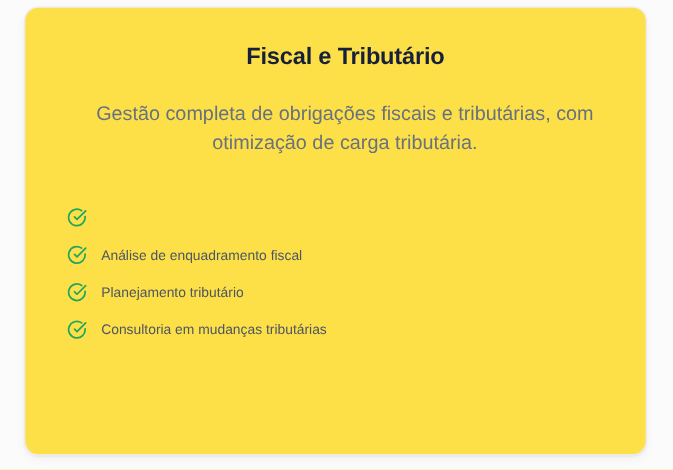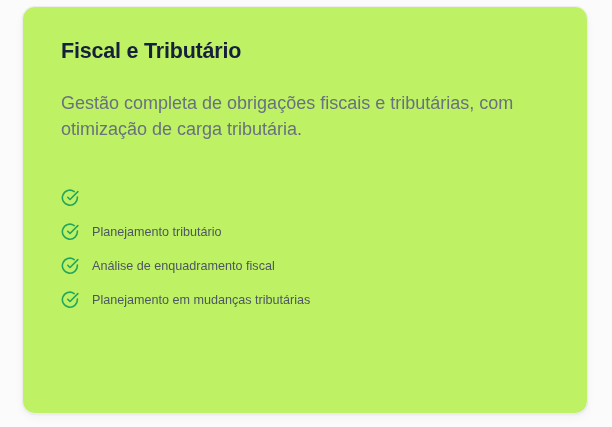--- a/index.html
+++ b/index.html
@@ -23,26 +23,27 @@
   }
 
   
   .card {
     position: absolute;
     left: 22px;
     top: 6px;
     width: 566px;
     height: 408px;
     box-sizing: border-box;
-    background: #bef264;
+    background: #fde047;
     border: 1px solid #ededf0;
     border-radius: 13px;
     box-shadow: 0 1px 2px rgba(16, 24, 40, 0.05),
                 0 4px 10px rgba(16, 24, 40, 0.035);
     padding: 0 20px;
+    text-align: center;
   }
 
   .card-inner {
     padding: 30px 0 0 18px;
   }
 
   
   .card-title {
     margin: 0;
     font-size: 21.5px;
@@ -126,41 +127,41 @@
         </li>
 
 
         <li class="feature-item">
           <span class="feature-icon">
             <svg viewBox="0 0 24 24" fill="none" stroke="currentColor" stroke-width="2.1" stroke-linecap="round" stroke-linejoin="round" aria-hidden="true">
               <path d="M21.8 10.6A10 10 0 1 1 17.6 3.4"></path>
               <path d="m9 11 3 3L22.5 3.5"></path>
             </svg>
           </span>
+          <span class="feature-label">Análise de enquadramento fiscal</span>
+        </li>
+
+        <li class="feature-item">
+          <span class="feature-icon">
+            <svg viewBox="0 0 24 24" fill="none" stroke="currentColor" stroke-width="2.1" stroke-linecap="round" stroke-linejoin="round" aria-hidden="true">
+              <path d="M21.8 10.6A10 10 0 1 1 17.6 3.4"></path>
+              <path d="m9 11 3 3L22.5 3.5"></path>
+            </svg>
+          </span>
           <span class="feature-label">Planejamento tributário</span>
         </li>
 
         <li class="feature-item">
           <span class="feature-icon">
             <svg viewBox="0 0 24 24" fill="none" stroke="currentColor" stroke-width="2.1" stroke-linecap="round" stroke-linejoin="round" aria-hidden="true">
               <path d="M21.8 10.6A10 10 0 1 1 17.6 3.4"></path>
               <path d="m9 11 3 3L22.5 3.5"></path>
             </svg>
           </span>
-          <span class="feature-label">Análise de enquadramento fiscal</span>
-        </li>
-
-        <li class="feature-item">
-          <span class="feature-icon">
-            <svg viewBox="0 0 24 24" fill="none" stroke="currentColor" stroke-width="2.1" stroke-linecap="round" stroke-linejoin="round" aria-hidden="true">
-              <path d="M21.8 10.6A10 10 0 1 1 17.6 3.4"></path>
-              <path d="m9 11 3 3L22.5 3.5"></path>
-            </svg>
-          </span>
-          <span class="feature-label">Planejamento em mudanças tributárias</span>
+          <span class="feature-label">Consultoria em mudanças tributárias</span>
         </li>
 
       </ul>
 
     </div>
   </div>
 
 </div>
 
 </body></html>

